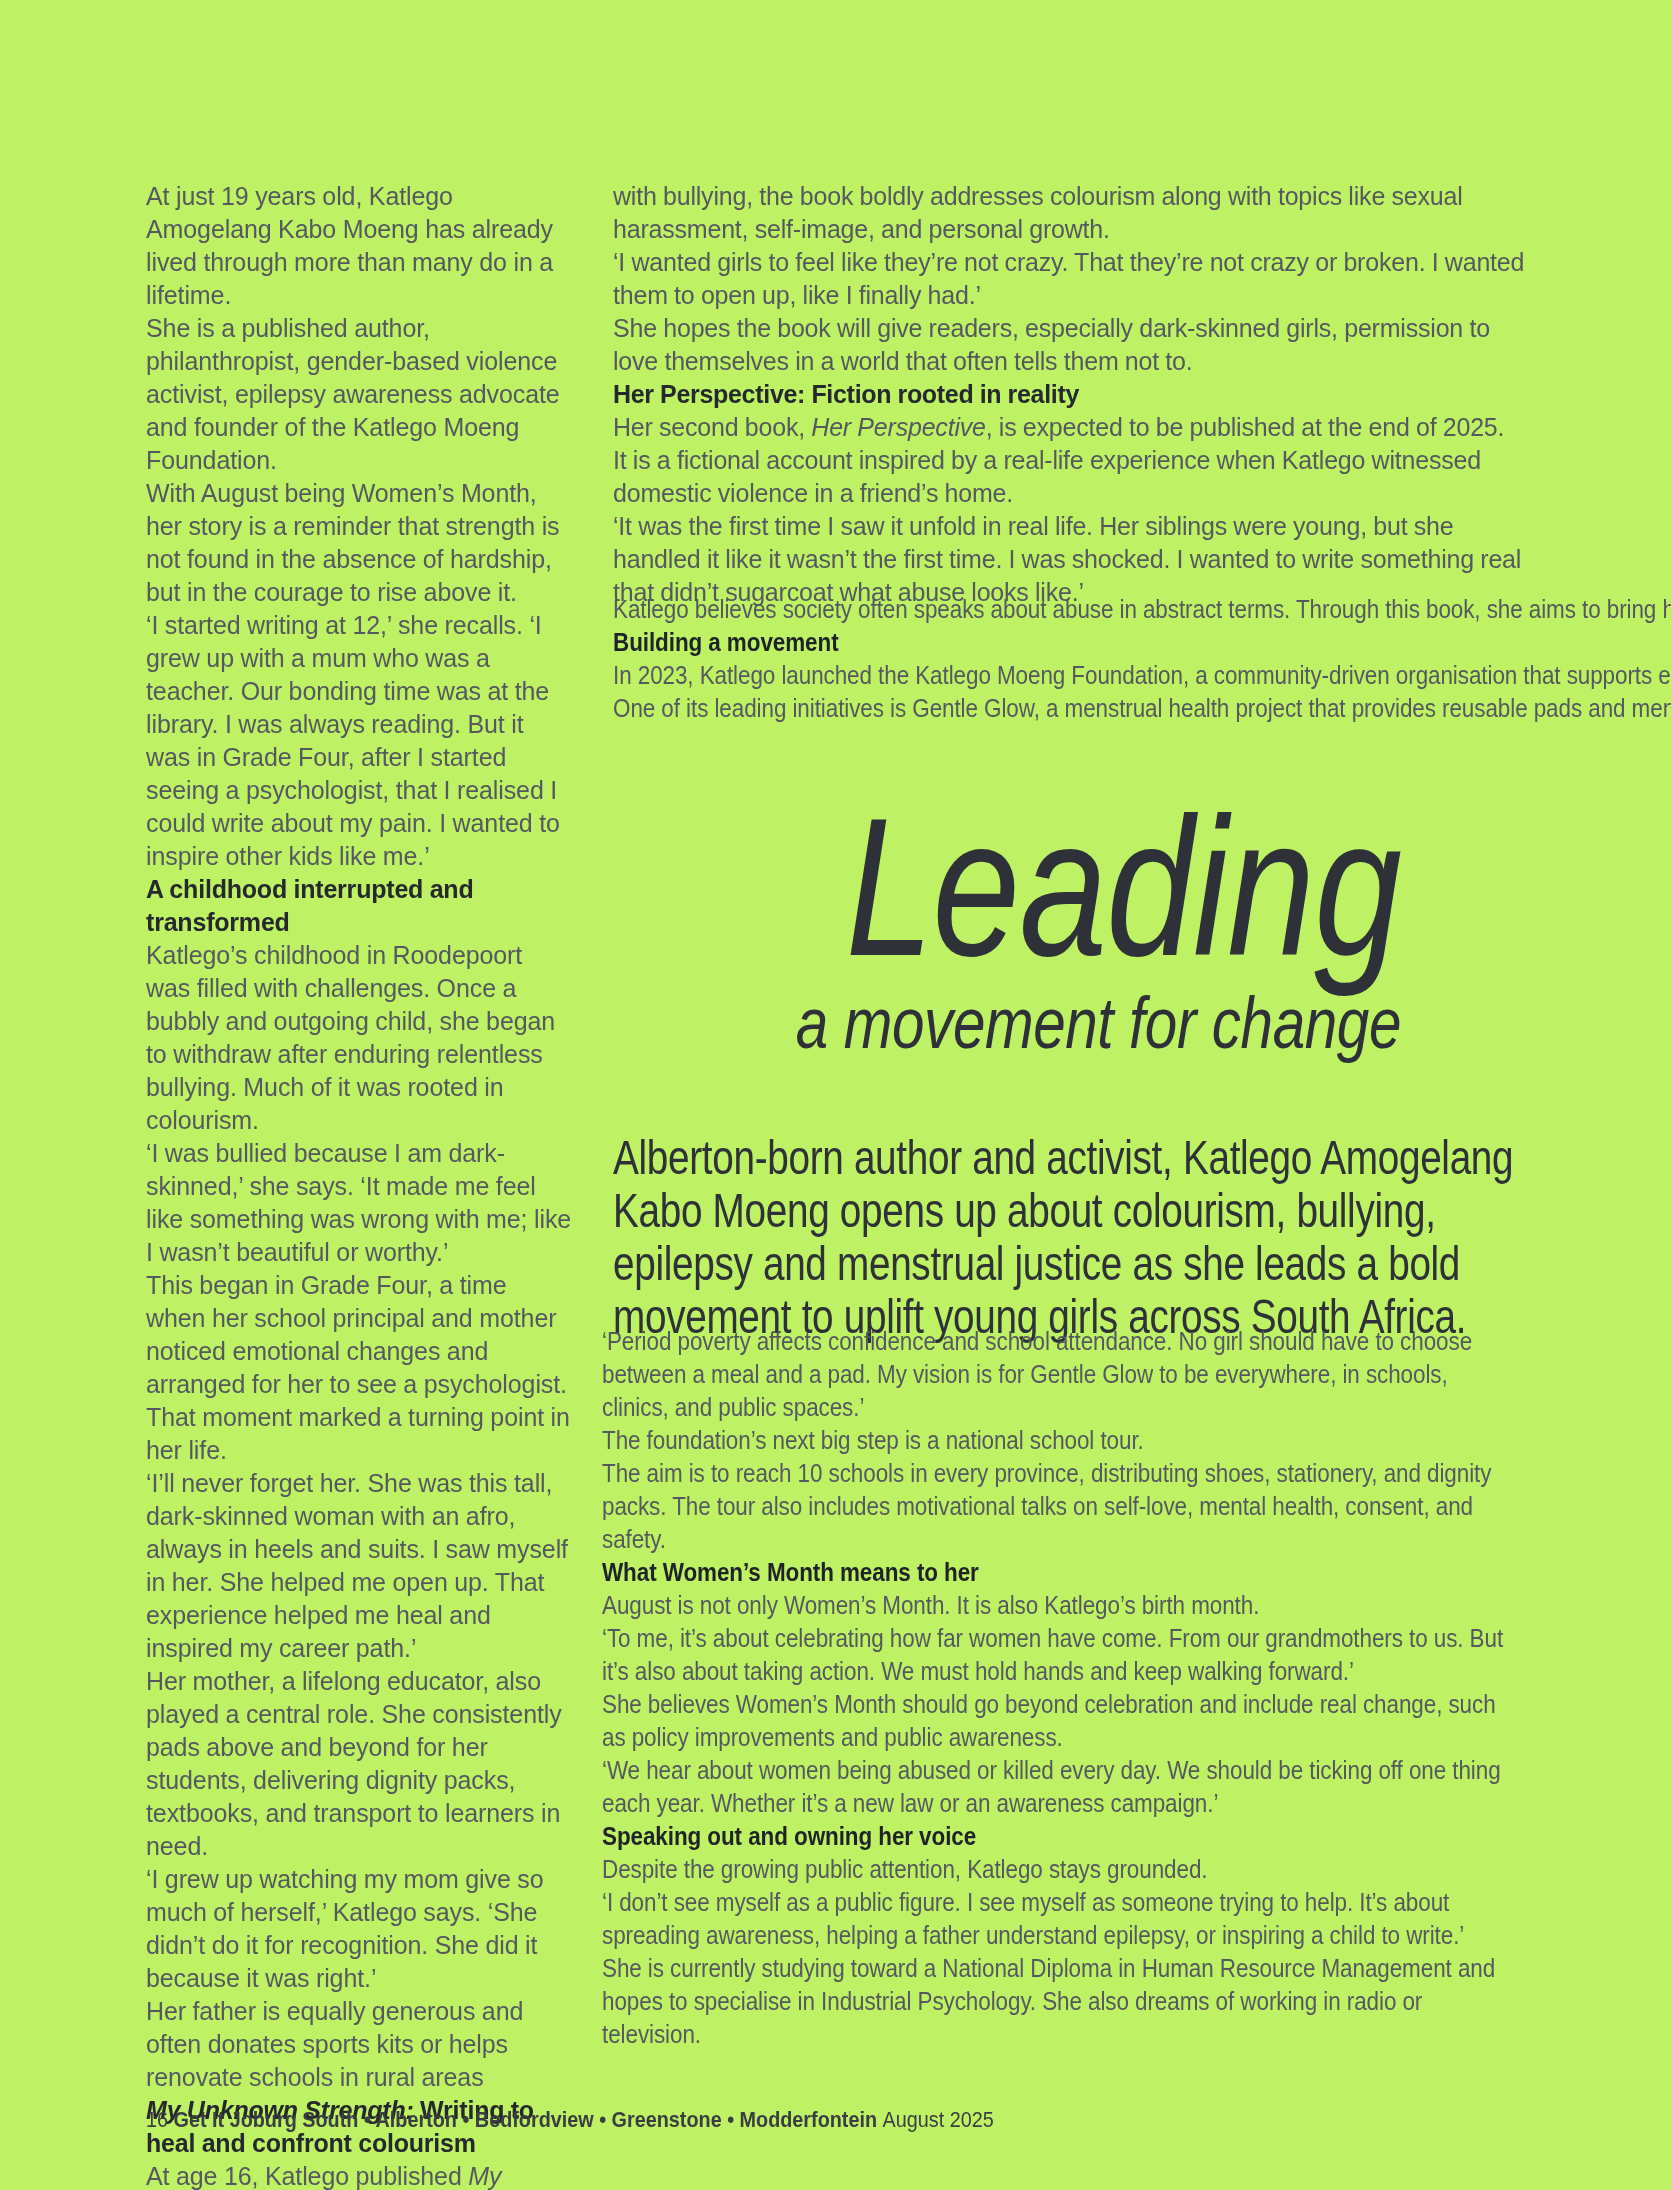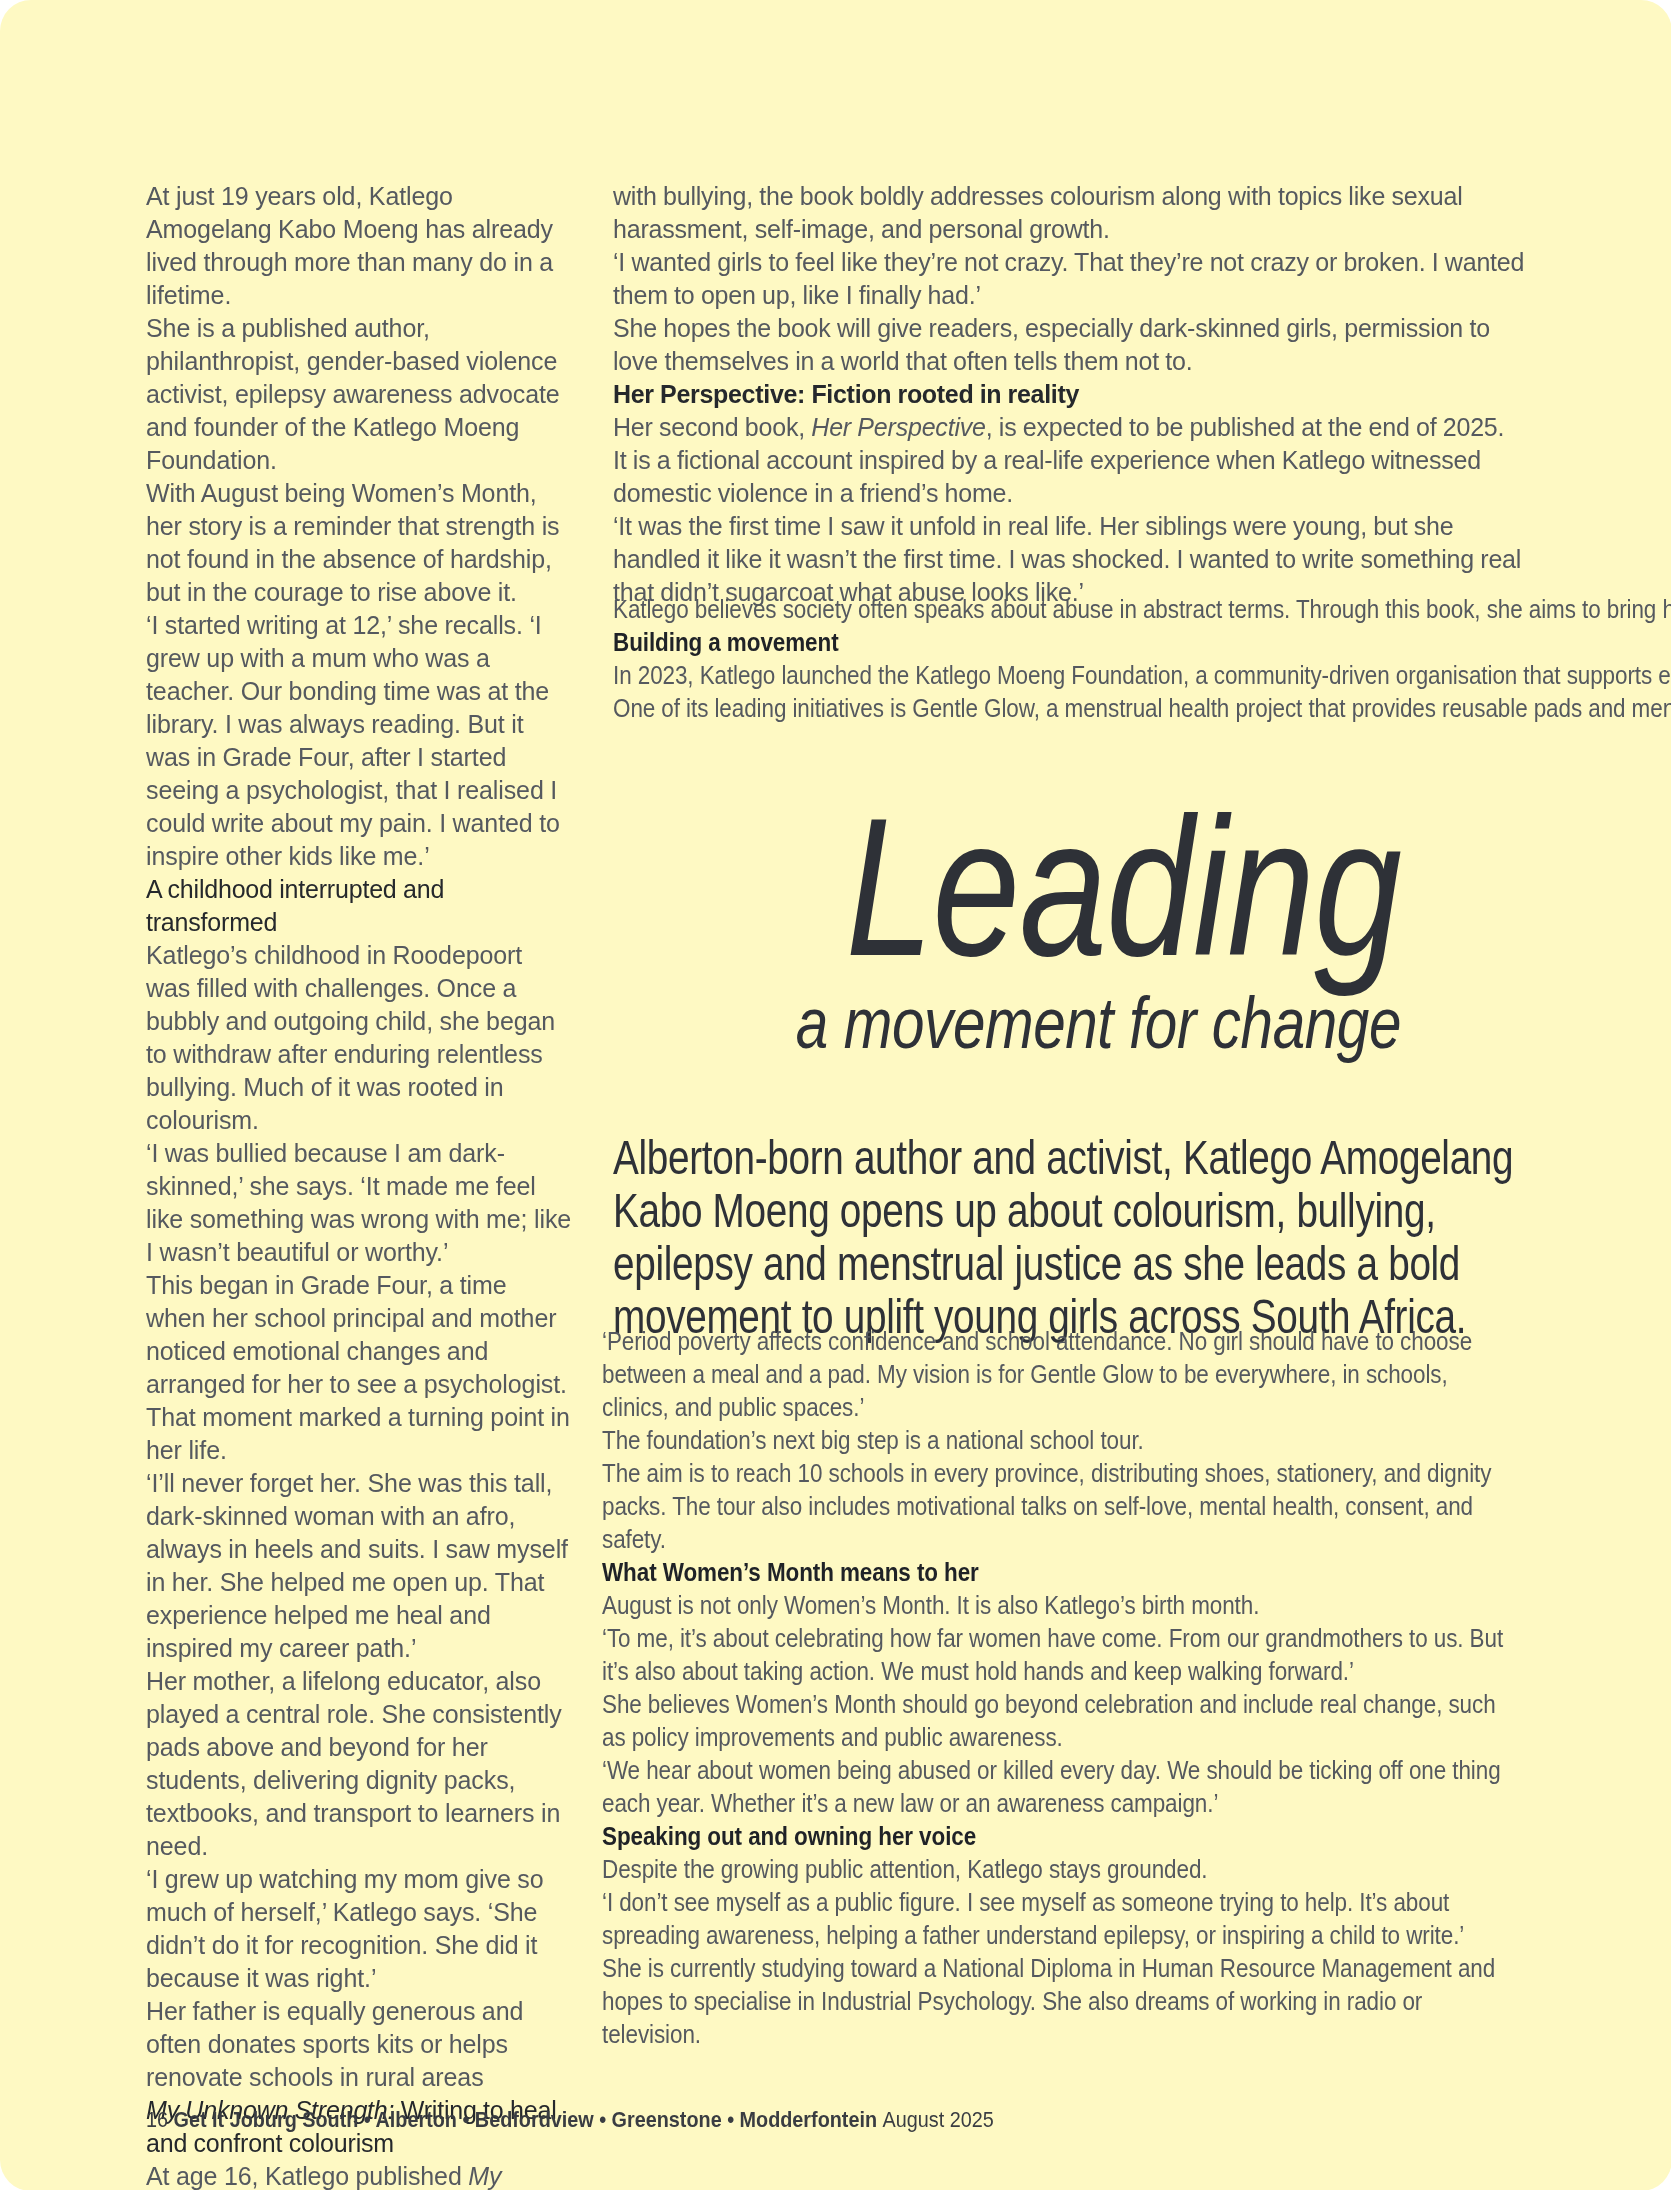--- a/index.html
+++ b/index.html
@@ -12,22 +12,21 @@
     height: 2191px;
     position: relative;
     font-family: "Liberation Sans", sans-serif;
     color: #4b4f55;
     overflow: hidden;
   }
 
   .page {
     position: absolute;
     inset: 0;
-    background: #fef9c3;
-    border-radius: 31px;
+    background: #bef264;
   }
 
   
   .col-left {
     position: absolute;
     left: 146px;
     top: 180px;
     width: 426px;
   }
   .col-left p,
@@ -35,21 +34,21 @@
     margin: 0;
     font-size: 25px;
     line-height: 33px;
     letter-spacing: -0.1px;
     color: #55595f;
     text-align: left;
     word-spacing: -0.3px;
   }
   .col-left h3 {
     color: #25282c;
-    font-weight: normal;
+    font-weight: bold;
     letter-spacing: -0.2px;
   }
   .col-left h3 .em {
     font-style: italic;
   }
 
   
   .col-right-top {
     position: absolute;
     left: 613px;

